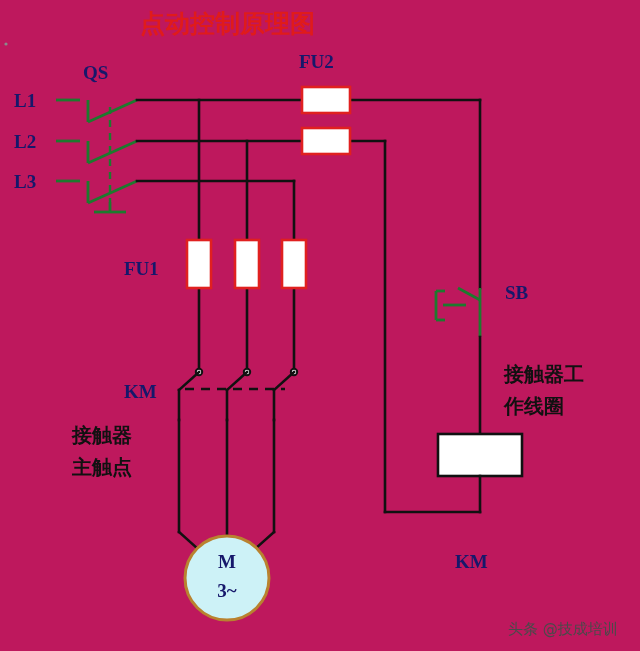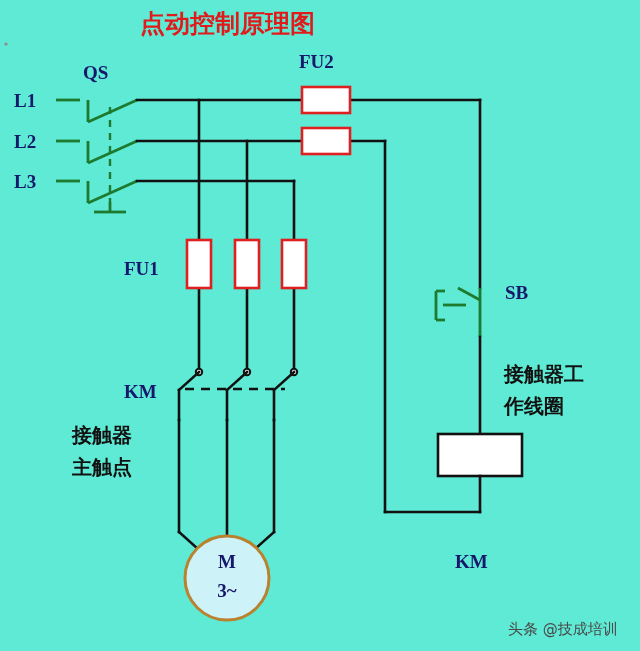--- a/index.html
+++ b/index.html
@@ -7,21 +7,21 @@
     padding: 0;
     background: #ffffff;
   }
   body {
     font-family: "Liberation Serif", "DejaVu Serif", serif;
   }
   #page {
     position: relative;
     width: 640px;
     height: 651px;
-    background: #5eead4;
+    background: #be185d;
     overflow: hidden;
   }
   #diagram {
     position: absolute;
     left: 0;
     top: 0;
     width: 640px;
     height: 651px;
   }
   .title-text {

